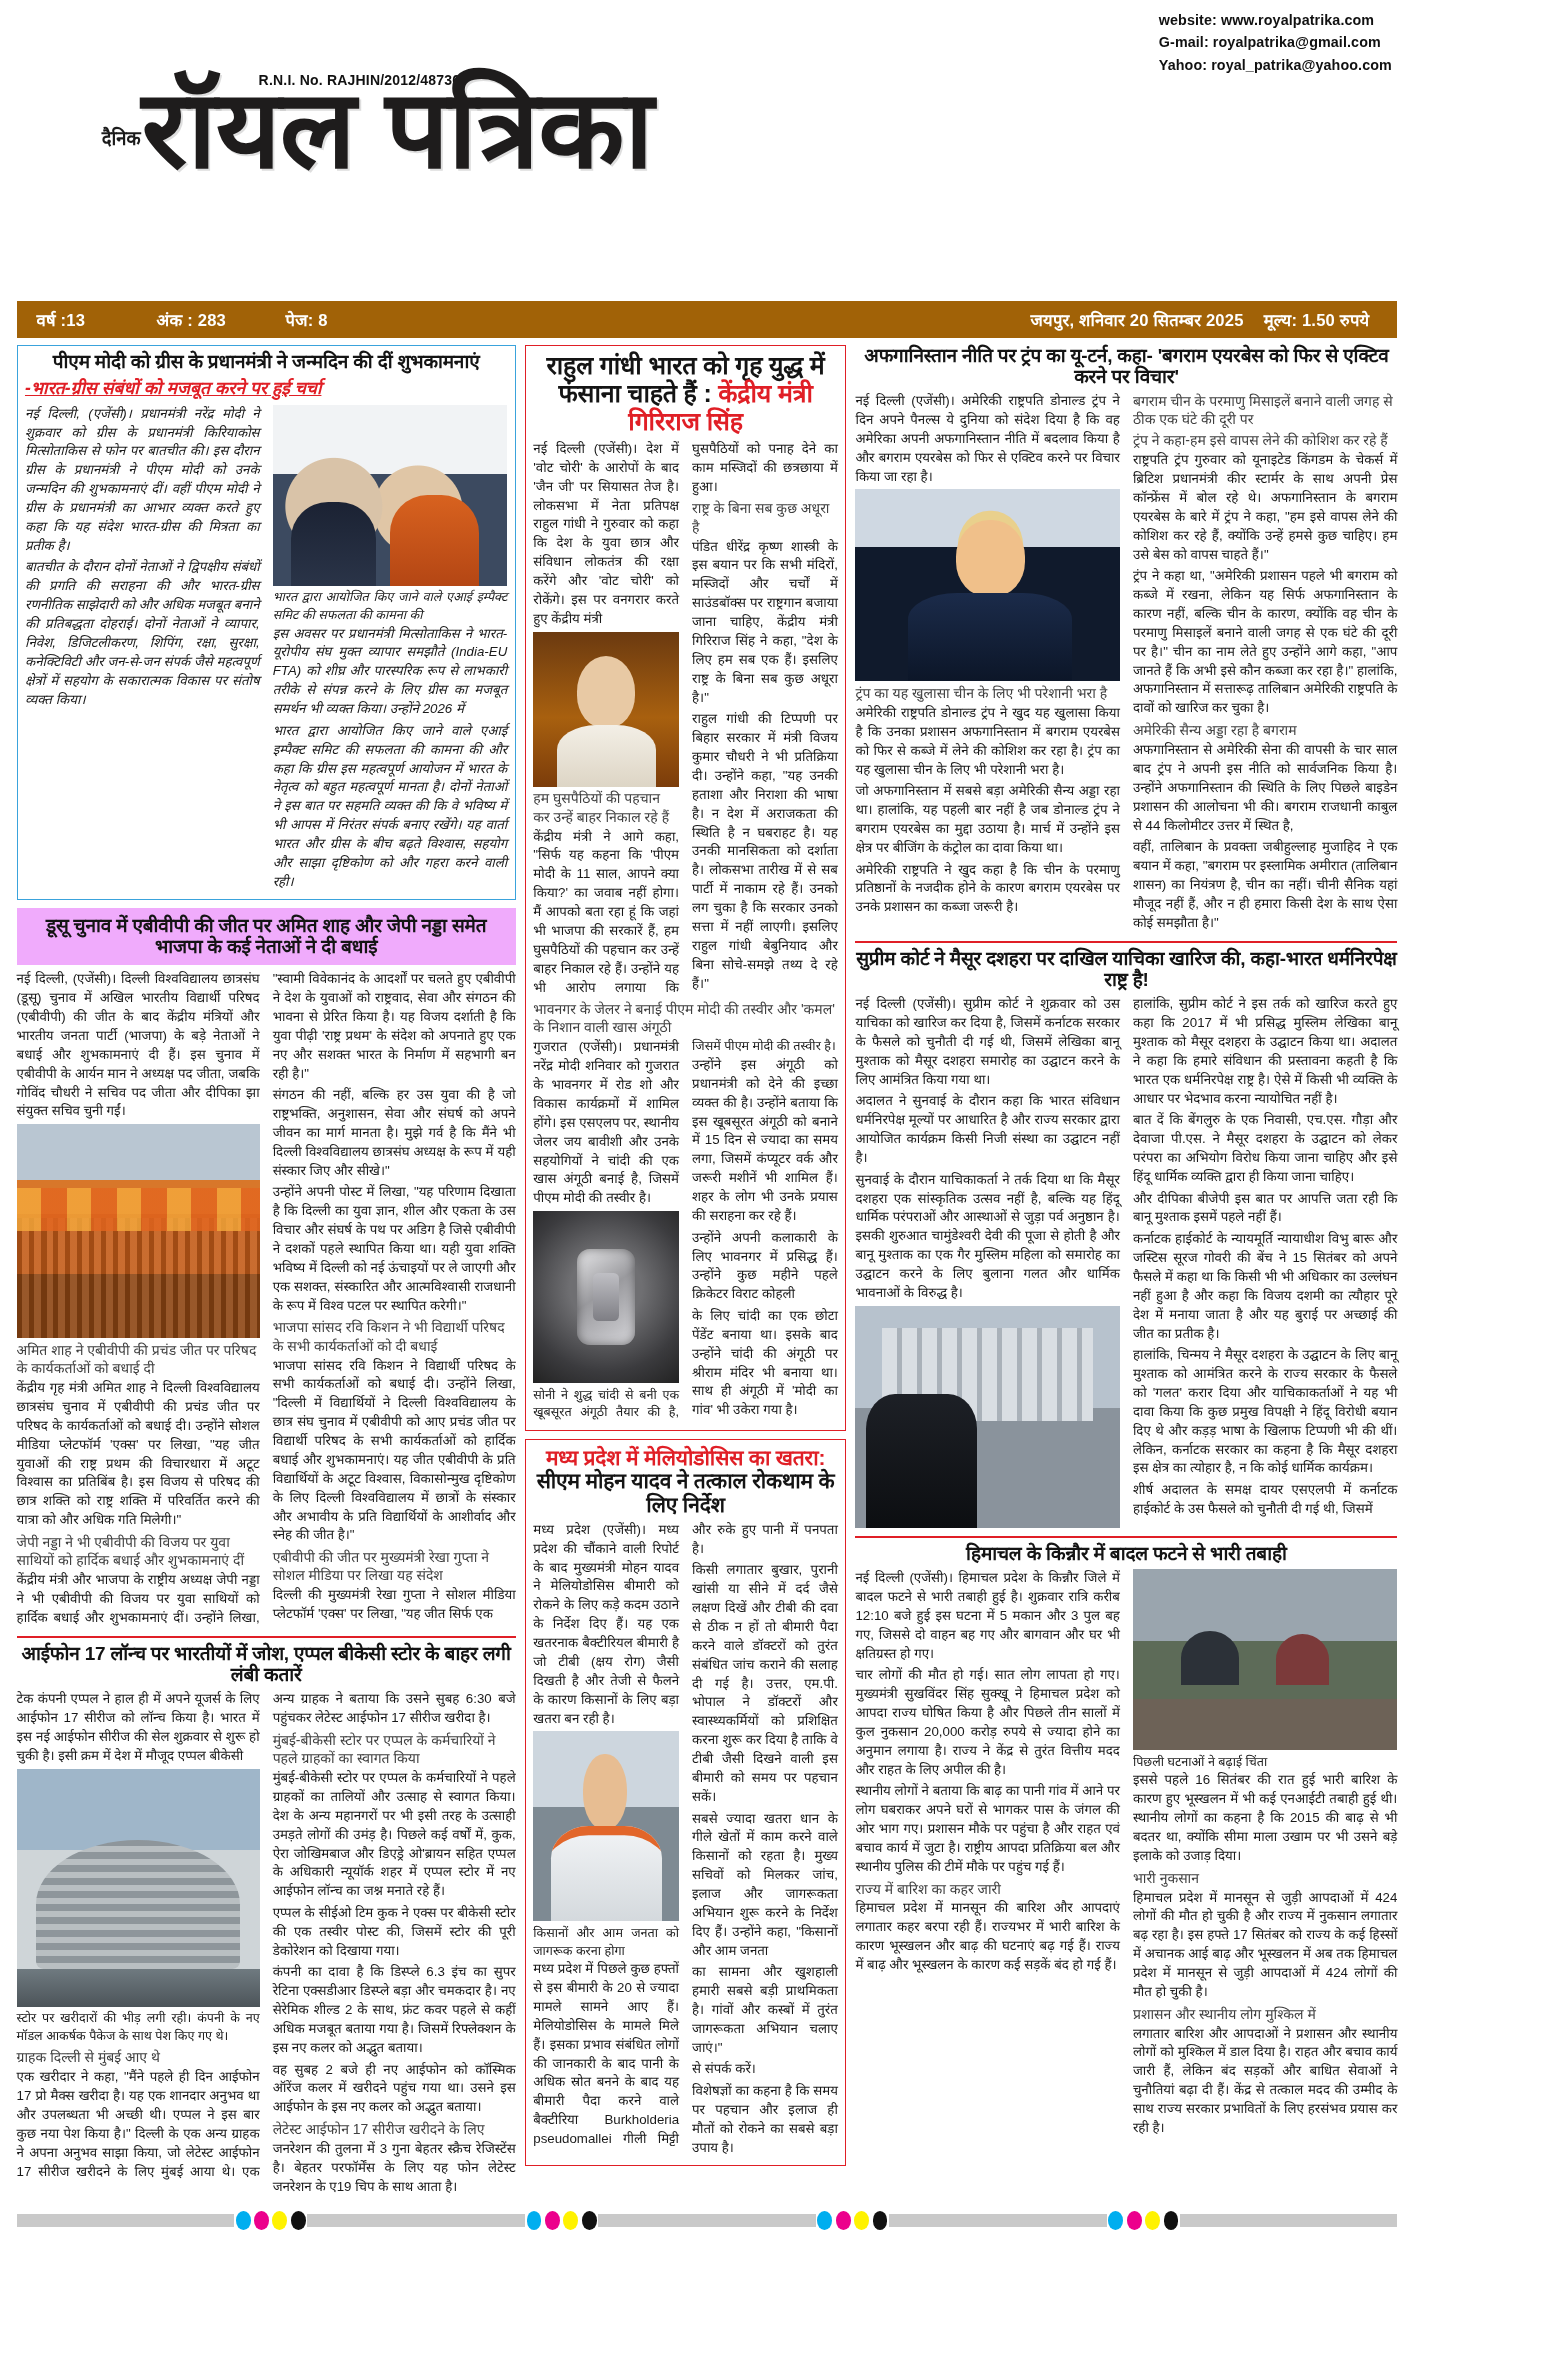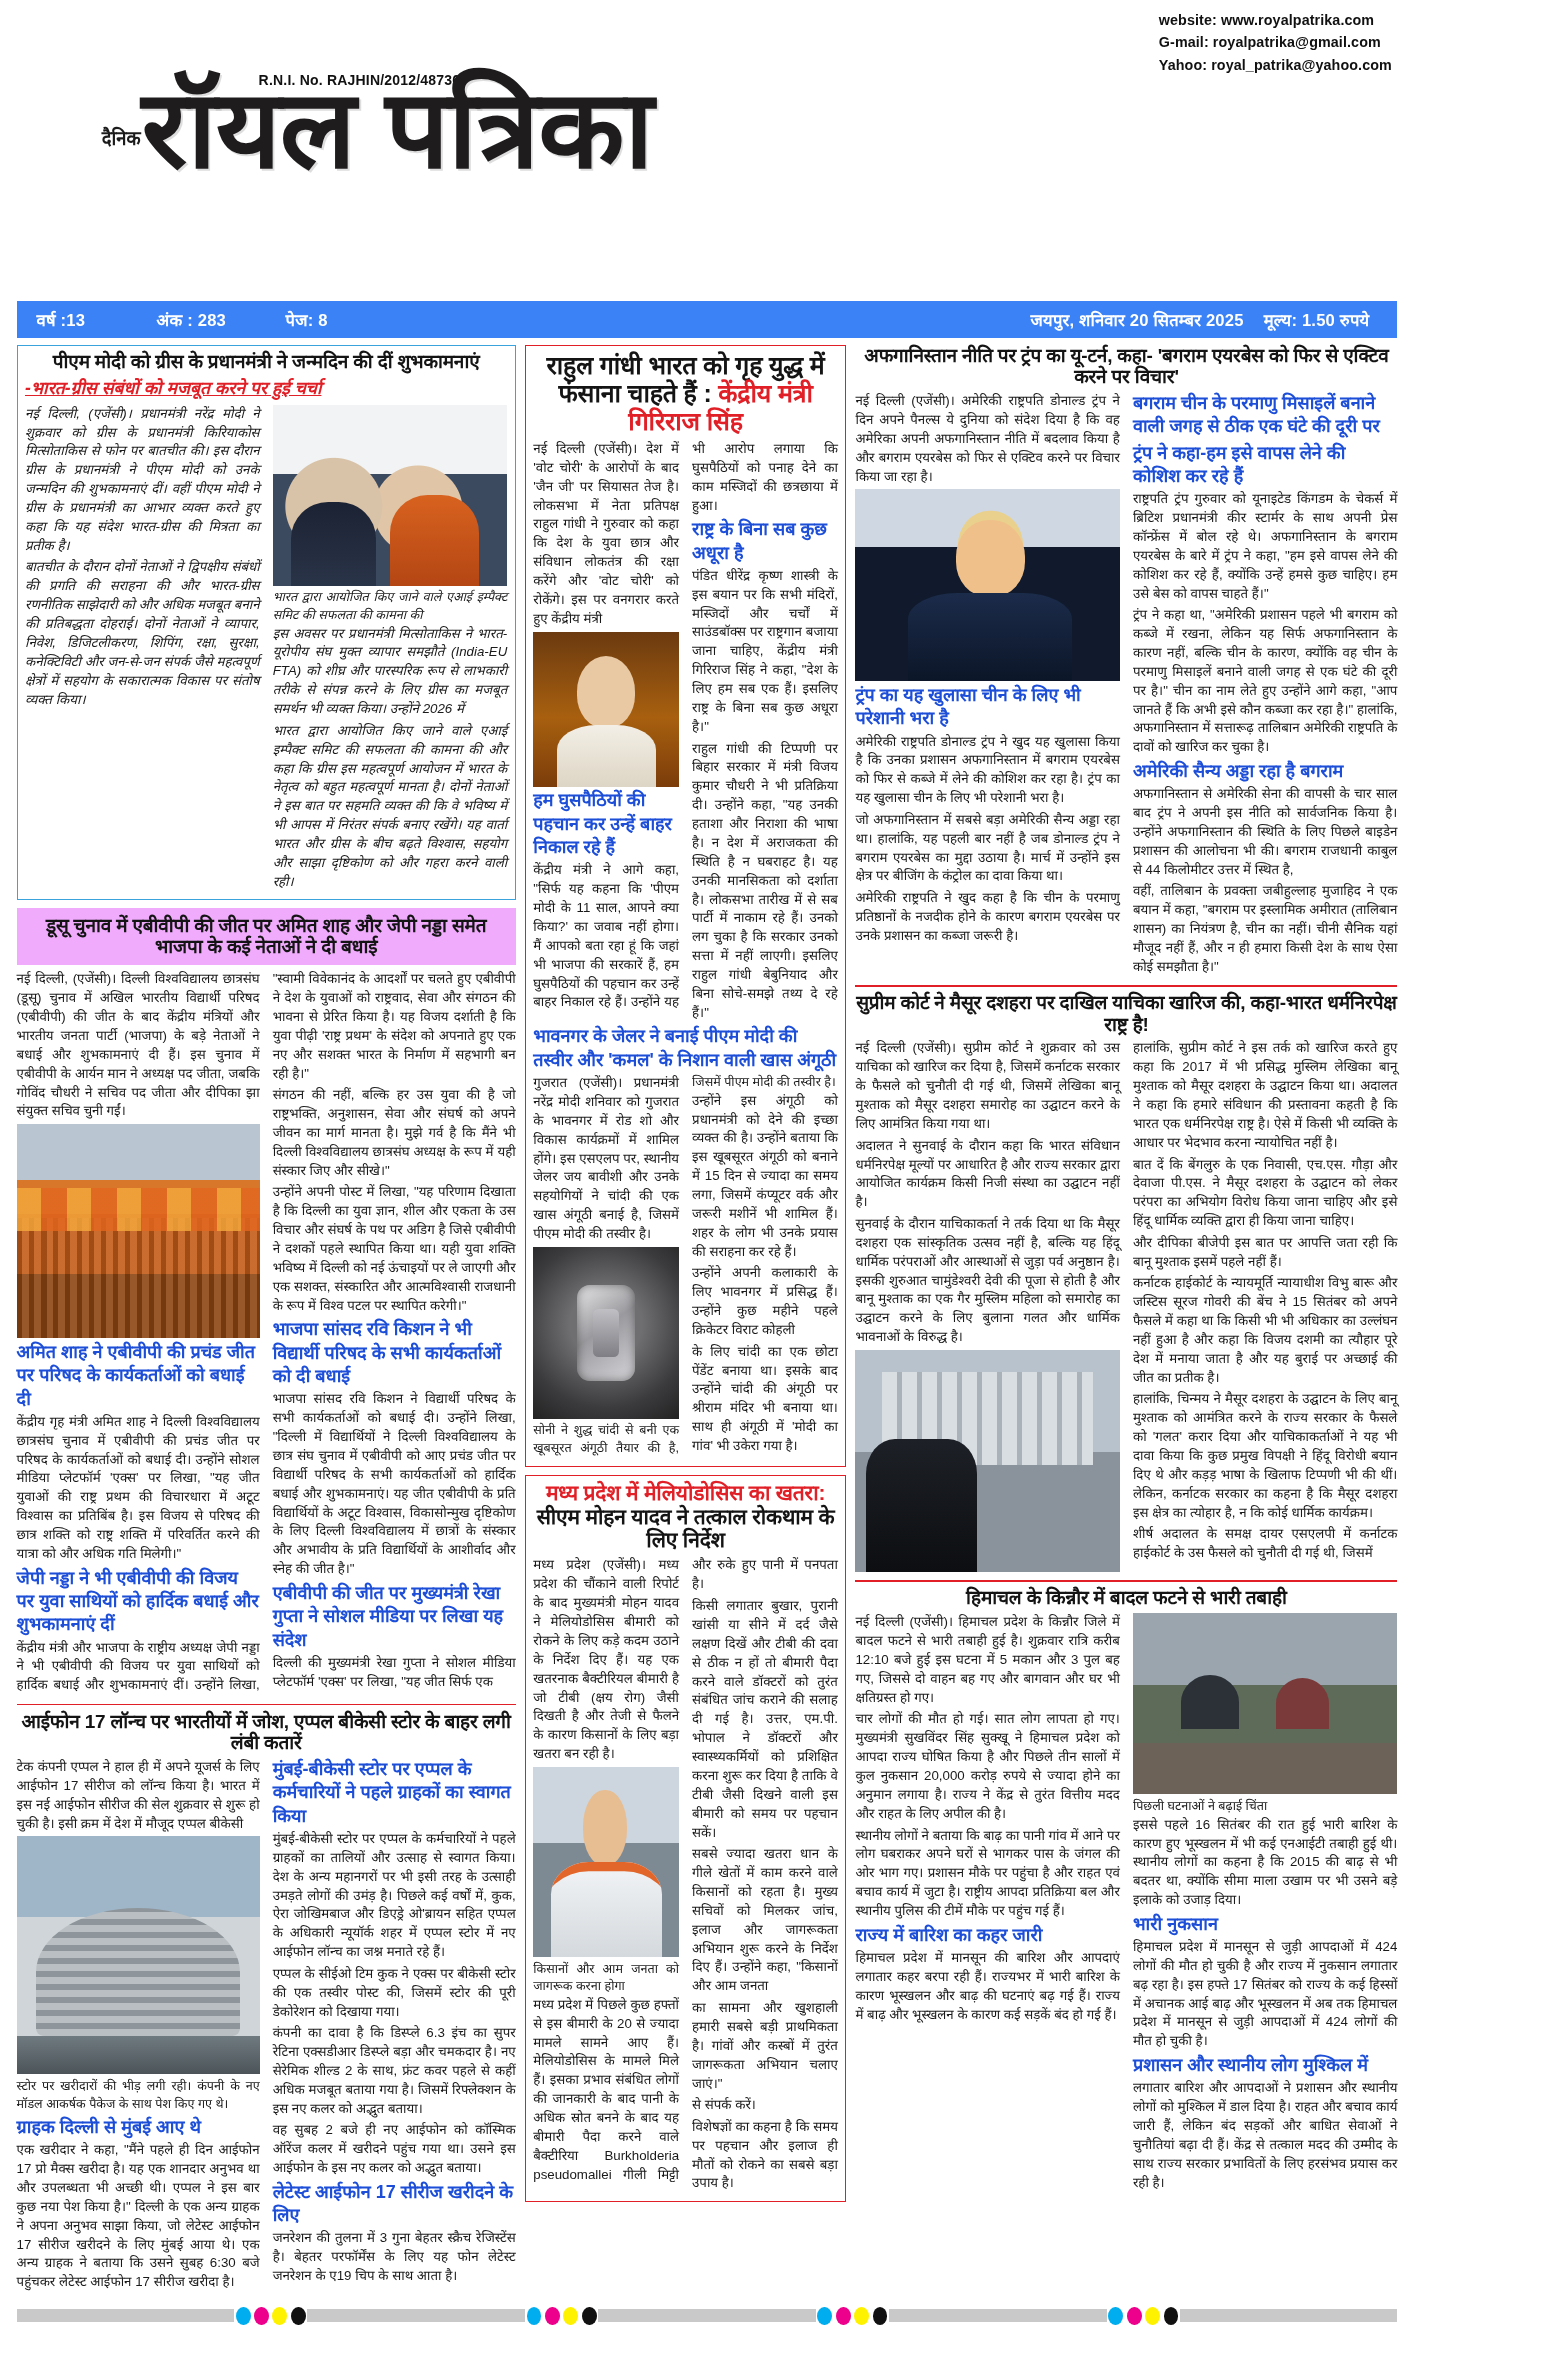--- a/index.html
+++ b/index.html
@@ -32,21 +32,21 @@
   .mast-title {
     font-size: 109px; font-weight: 800; color: #1e1c1c;
     line-height: .92; letter-spacing: -0.9px;
     text-shadow: 1.8px 1.8px 0 rgba(160,160,160,.35);
     transform: scaleX(1.03);
   }
 
   
   .infobar {
     display: flex; align-items: center;
-    background: #3b82f6; color: #fff;
+    background: #a16207; color: #fff;
     height: 37px; margin: 5.5px 0 7.4px 0;
     font-size: 16.6px; font-weight: 700; letter-spacing: 0.2px;
   }
   .infobar .seg { padding: 0 0 0 20px; white-space: nowrap; }
   .infobar .seg.sp1 { width: 120px; }
   .infobar .seg.sp2 { width: 129px; }
   .infobar .seg.sp3 { width: 175px; }
   .infobar .seg.date { flex: 1; text-align: right; padding-left: 18.5px; }
   .infobar .seg.price { padding-right: 28px; margin-left: auto; }
 
@@ -79,21 +79,21 @@
     background: #f0abfc; padding: 6.5px 5.5px 7.4px 5.5px; margin-bottom: 5.5px;
   }
 
   .body2 { column-count: 2; column-gap: 13px; column-rule: 0; }
   p.txt {
     font-size: 13.3px; line-height: 1.42; text-align: justify;
     color: #1a1a1a; margin-bottom: 2.8px; hyphens: auto;
   }
   p.txt.first::first-letter { font-weight: 400; }
   .subh {
-    font-size: 18px; font-weight: 700; color: #1d4ed8;
+    font-size: 14px; font-weight: 400; color: #404040;
     line-height: 1.3; margin: 2.8px 0 1.8px 0;
   }
 
   
   .photo { position: relative; overflow: hidden; background: #cfd6dd; }
   .cap {
     font-size: 12.6px; line-height: 1.4; color: #1a1a1a;
     text-align: justify; margin-top: 3.7px;
   }
 

